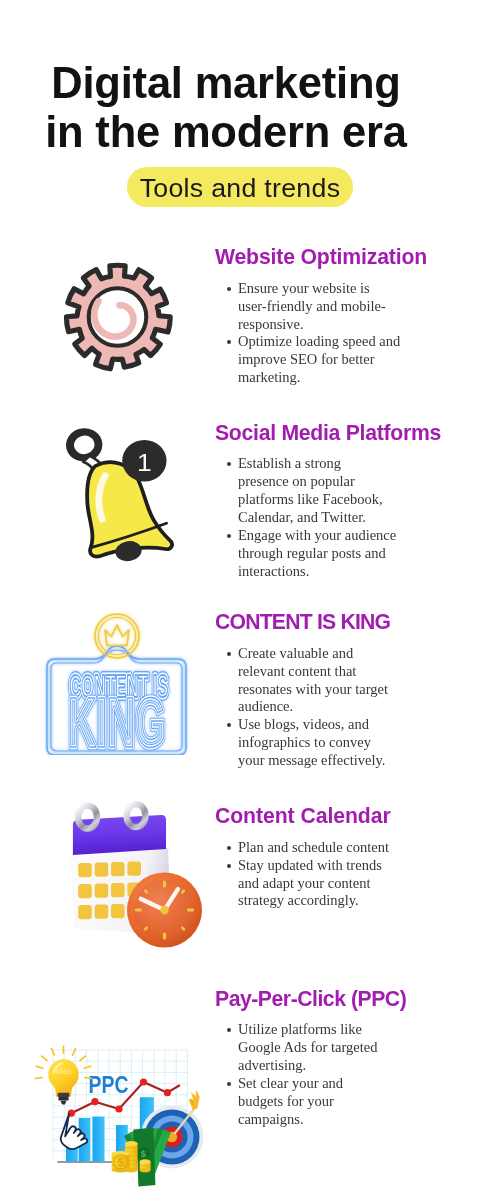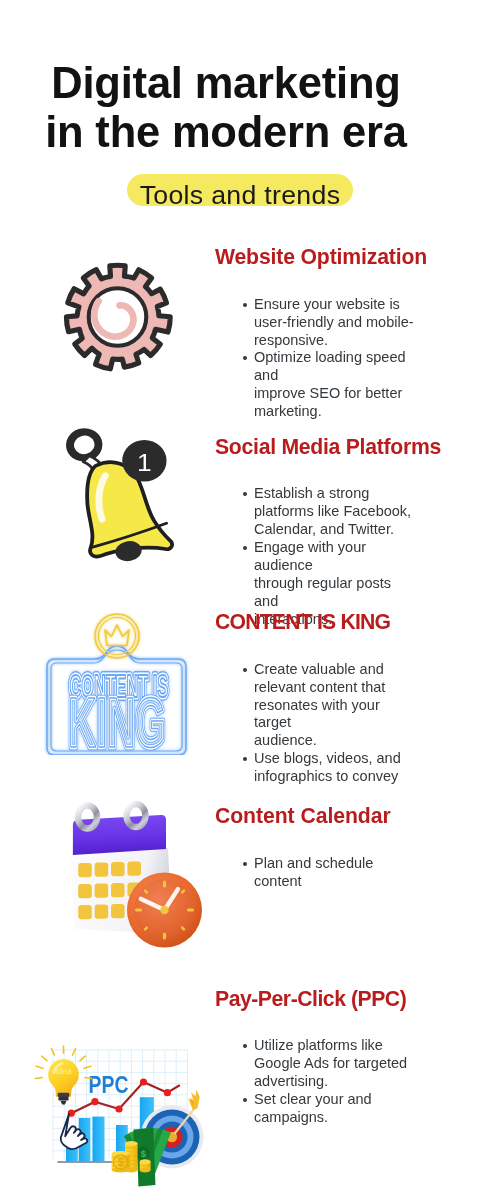--- a/index.html
+++ b/index.html
@@ -1,37 +1,37 @@
 <!DOCTYPE html>
 <html><head>
 <meta charset="utf-8">
 <style>
   html,body{margin:0;padding:0;}
   body{width:480px;height:1200px;background:#ffffff;font-family:"Liberation Sans",sans-serif;overflow:hidden;}
   .page{position:relative;width:480px;height:1200px;background:#fff;}
   .title{position:absolute;left:0;top:59px;width:452px;text-align:center;font-weight:bold;font-size:43.5px;line-height:49px;color:#121212;letter-spacing:-0.2px;}
-  .pill{position:absolute;left:127px;top:174px;width:226px;height:32px;background:#f5e960;border-radius:20px;}
+  .pill{position:absolute;left:127px;top:167px;width:226px;height:40px;background:#f5e960;border-radius:20px;}
   .pill span{display:block;text-align:center;line-height:42px;font-size:26.7px;letter-spacing:0.3px;color:#1a1a1a;}
 
   .sec{position:absolute;left:0;width:480px;}
   .art{position:absolute;}
   .txt{position:absolute;left:215px;width:215px;}
-  .txt h2{margin:0;font-size:21.2px;font-weight:bold;color:#b91c1c;letter-spacing:-0.1px;line-height:1;text-align:left;white-space:nowrap;}
-  .txt ul{margin:16px;padding:0;list-style:none;}
+  .txt h2{margin:0;font-size:21.2px;font-weight:bold;color:#a21caf;letter-spacing:-0.1px;line-height:1;text-align:left;white-space:nowrap;}
+  .txt ul{margin:0;padding:0;list-style:none;font-family:Liberation Serif, serif;}
   .txt li{position:relative;padding-left:23px;font-size:14.5px;line-height:17.9px;color:#34393d;}
   .txt li .bl{display:block;}
   .txt li:before{content:"";position:absolute;left:12px;top:7px;width:4px;height:4px;border-radius:50%;background:#34393d;}
 
   #art1{left:62px;top:261px;}
   #art2{left:61px;top:428px;}
   #art3{left:44px;top:613px;}
   #art4{left:55px;top:798px;}
   #art5{left:20px;top:1026px;}
   #txt1 h2{letter-spacing:-0.15px;}
-  #txt2 h2{letter-spacing:-0.27px;margin-top:14px;}
+  #txt2 h2{letter-spacing:-0.27px;}
   #txt3 h2{letter-spacing:-0.8px;}
   #txt4 h2{letter-spacing:-0.06px;}
   #txt5 h2{letter-spacing:-0.47px;}
   #txt1{top:246px;}
   #txt2{top:421.5px;}
   #txt3{top:611px;}
   #txt4{top:805px;}
   #txt5{top:987.5px;}
   .txt h2{padding-bottom:12.5px;}
 </style>
@@ -85,20 +85,21 @@
         <ellipse cx="64" cy="124" rx="12.5" ry="10" fill="#2b2b2b" transform="rotate(-12 64 124)"></ellipse>
         <circle cx="79" cy="33" r="21" fill="#2b2b2b"></circle>
         <text x="79" y="43" font-size="25" fill="#fff" text-anchor="middle" font-family="Liberation Sans, sans-serif">1</text>
       </svg>
     </div>
     <div class="txt" id="txt2">
       <h2>Social Media Platforms</h2>
       <ul id="ul2">
           <li>
             <span class="bl">Establish a strong</span>
+            <span class="bl">presence on popular</span>
             <span class="bl">platforms like Facebook,</span>
             <span class="bl">Calendar, and Twitter.</span>
           </li>
           <li>
             <span class="bl">Engage with your audience</span>
             <span class="bl">through regular posts and</span>
             <span class="bl">interactions.</span>
           </li>
         </ul>
     </div>
@@ -140,20 +141,21 @@
       <ul id="ul3">
           <li>
             <span class="bl">Create valuable and</span>
             <span class="bl">relevant content that</span>
             <span class="bl">resonates with your target</span>
             <span class="bl">audience.</span>
           </li>
           <li>
             <span class="bl">Use blogs, videos, and</span>
             <span class="bl">infographics to convey</span>
+            <span class="bl">your message effectively.</span>
           </li>
         </ul>
     </div>
   </div>
 
   <div class="sec" id="sec4">
     <div class="art" id="art4">
       <svg width="150" height="150" viewBox="0 0 150 150">
         <defs>
           <linearGradient id="calPurple" x1="0" y1="0" x2="0.1" y2="1">
@@ -221,20 +223,25 @@
         <circle cx="109.5" cy="112" r="4.2" fill="#f3c53e"></circle>
       </svg>
       
     </div>
     <div class="txt" id="txt4">
       <h2>Content Calendar</h2>
       <ul id="ul4">
           <li>
             <span class="bl">Plan and schedule content</span>
           </li>
+          <li>
+            <span class="bl">Stay updated with trends</span>
+            <span class="bl">and adapt your content</span>
+            <span class="bl">strategy accordingly.</span>
+          </li>
         </ul>
     </div>
   </div>
 
   <div class="sec" id="sec5">
     <div class="art" id="art5">
       <svg width="190" height="162" viewBox="0 0 190 162">
       <defs>
         <linearGradient id="bulbG" x1="0.25" y1="0" x2="0.8" y2="1">
               <stop offset="0" stop-color="#ffe14d"></stop>
@@ -394,19 +401,20 @@
     <div class="txt" id="txt5">
       <h2>Pay-Per-Click (PPC)</h2>
       <ul id="ul5">
           <li>
             <span class="bl">Utilize platforms like</span>
             <span class="bl">Google Ads for targeted</span>
             <span class="bl">advertising.</span>
           </li>
           <li>
             <span class="bl">Set clear your and</span>
+            <span class="bl">budgets for your</span>
             <span class="bl">campaigns.</span>
           </li>
         </ul>
     </div>
   </div>
 
 </div>
 
 </body></html>

